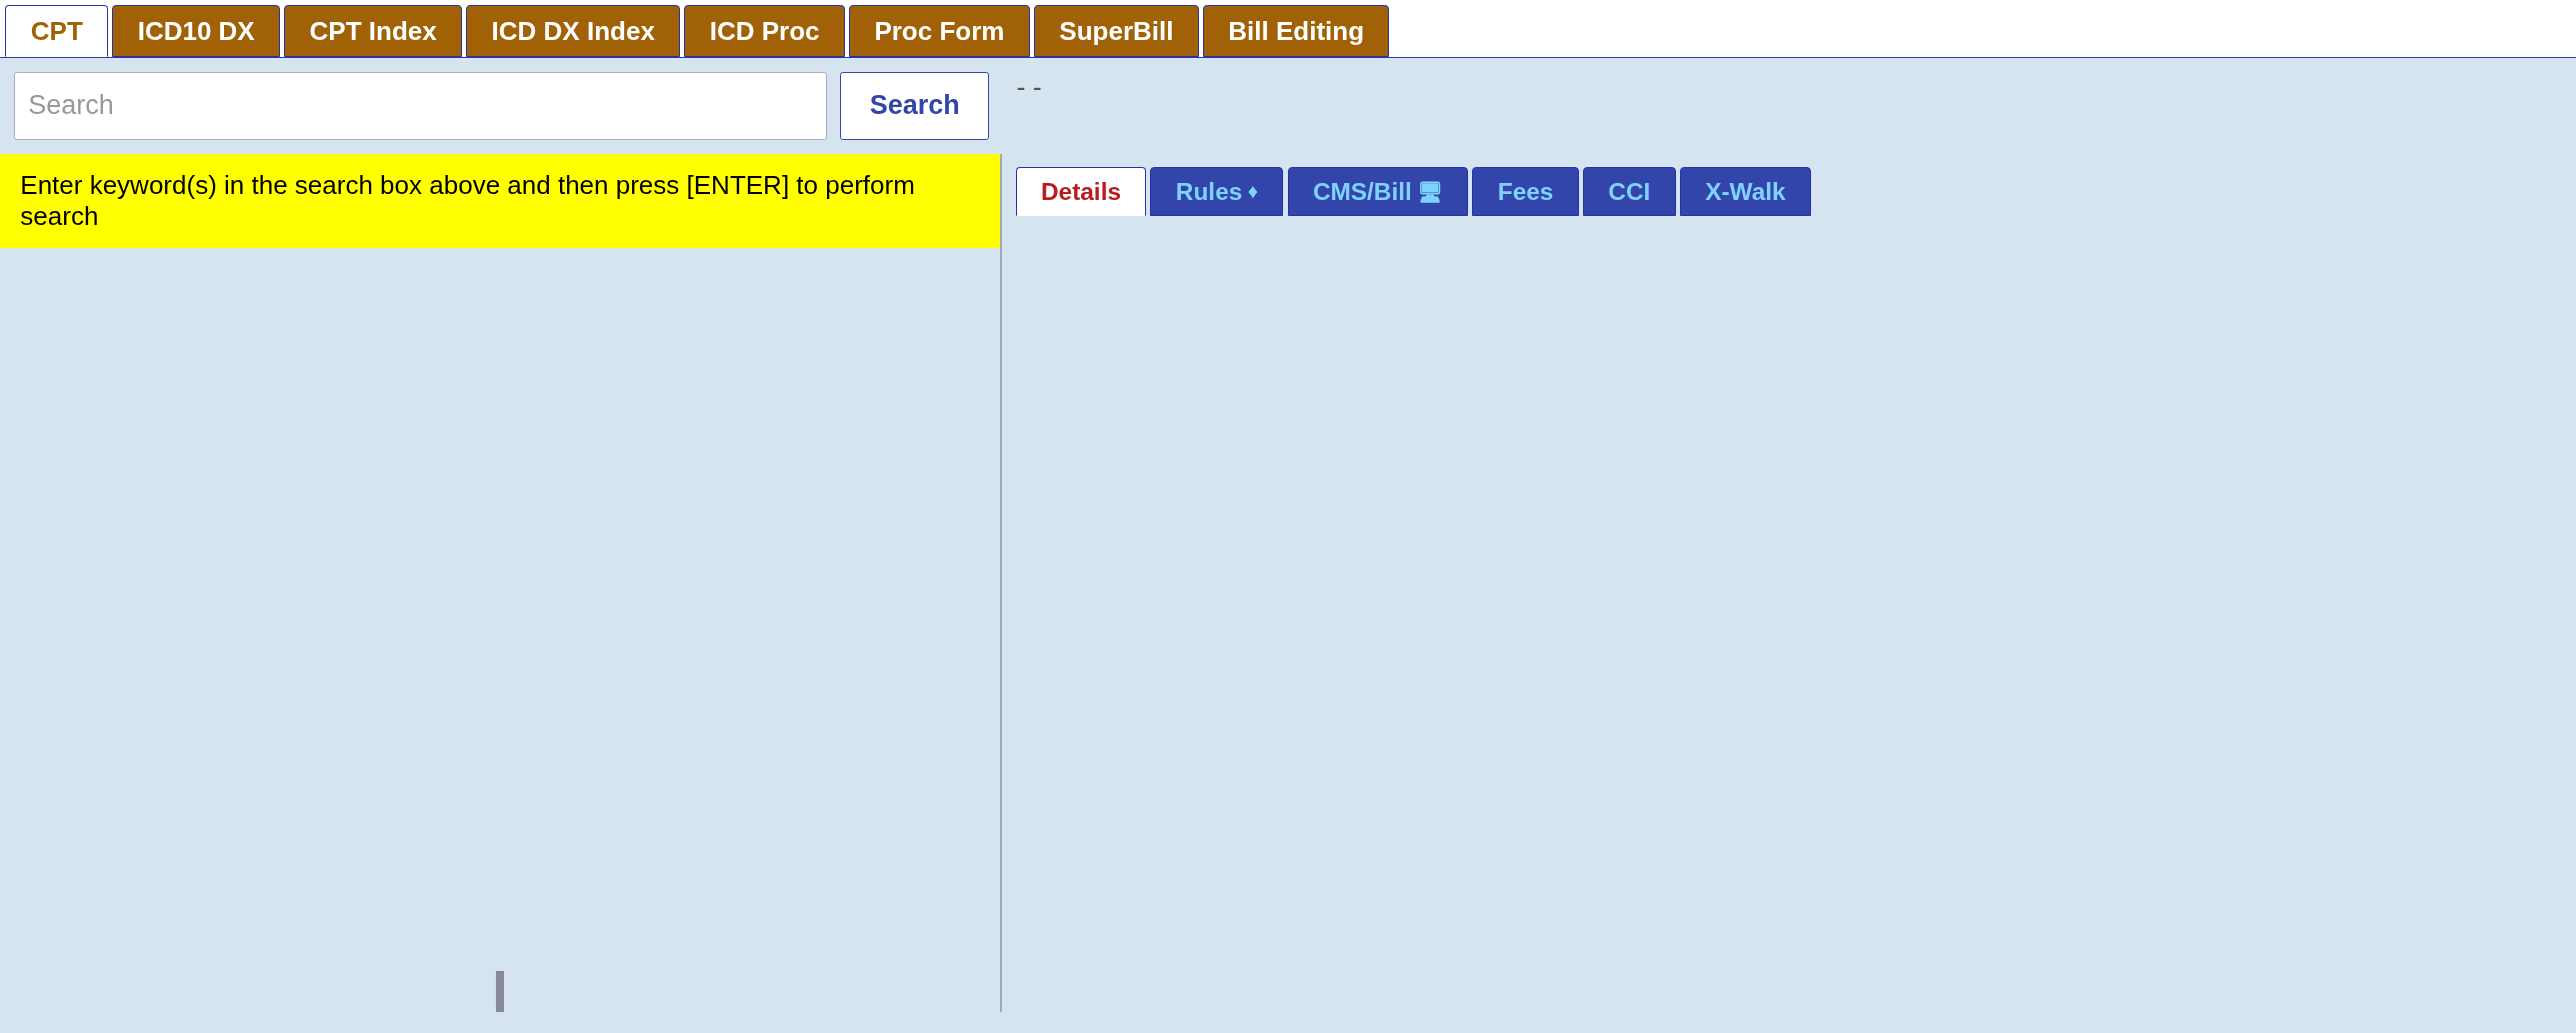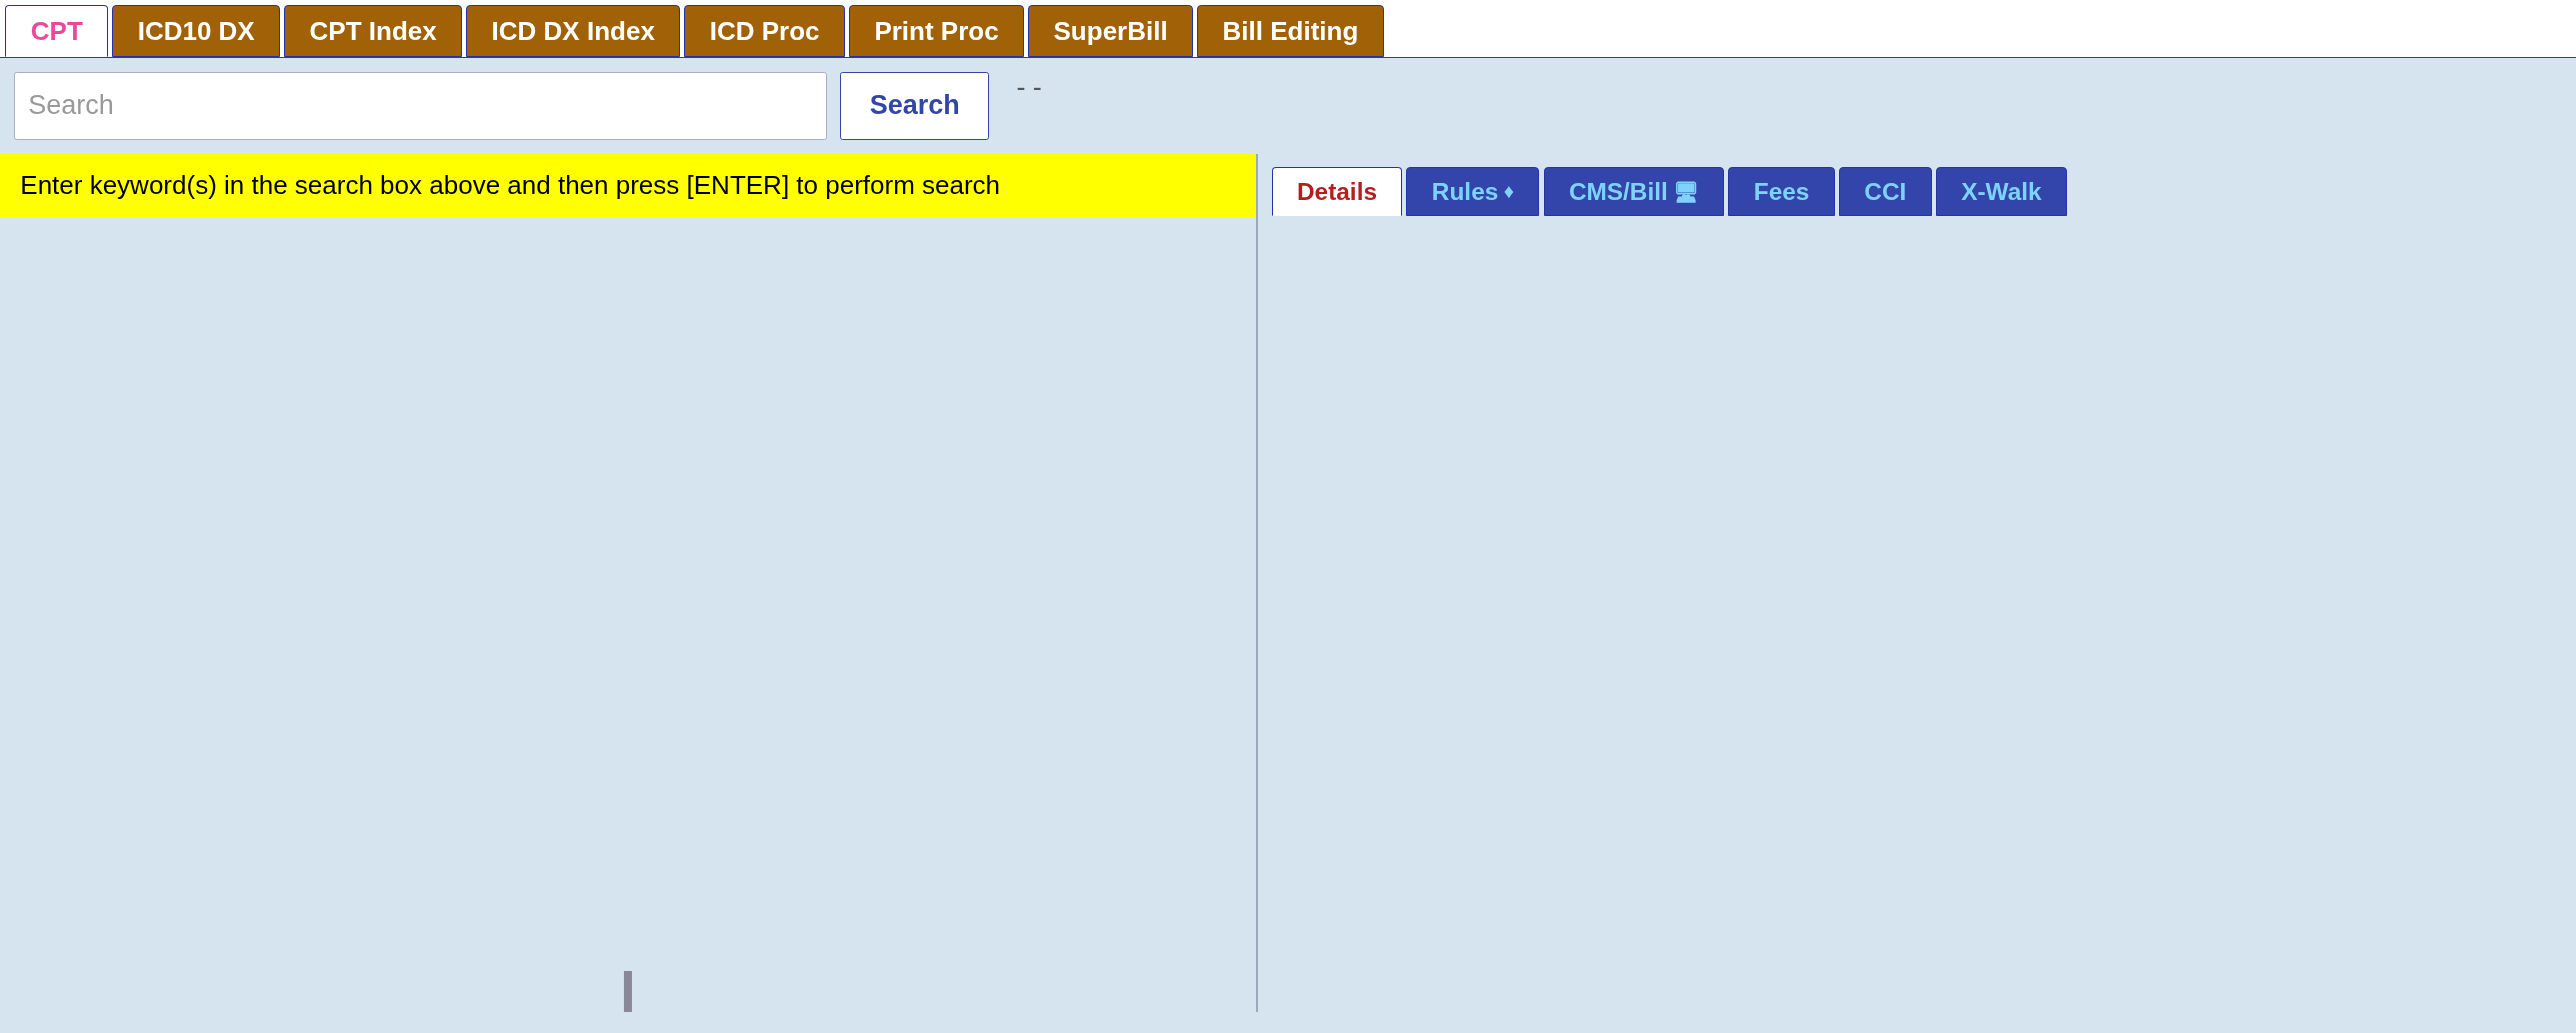--- a/index.html
+++ b/index.html
@@ -34,21 +34,21 @@
       background: #a16207;
       border: 1.4px solid #2233aa;
       border-radius: 4.1px 4.1px 0 0;
       cursor: pointer;
       white-space: nowrap;
       user-select: none;
     }
 
     .nav-tab.active {
       background: #ffffff;
-      color: #ec4899;
+      color: #a16207;
       border-bottom: 1.4px solid #ffffff;
     }
 
     
     .search-row {
       display: flex;
       align-items: flex-start;
       padding: 13.6px 13.6px;
       gap: 13.6px;
       background: #d6e4f0;
@@ -89,21 +89,21 @@
 
     
     .main-content {
       display: flex;
       flex-direction: row;
       height: calc(1034px - 88px - 88px);
     }
 
     
     .left-panel {
-      width: 1258px;
+      width: 1002px;
       display: flex;
       flex-direction: column;
       background: #d6e4f0;
       border-right: 2.7px solid #9aaabb;
       position: relative;
     }
 
     .info-banner {
       background: #ffff00;
       padding: 16.3px 20.3px;
@@ -177,21 +177,21 @@
   </style>
 </head>
 <body>
 
 <div class="nav-tabs">
   <div class="nav-tab active">CPT</div>
   <div class="nav-tab">ICD10 DX</div>
   <div class="nav-tab">CPT Index</div>
   <div class="nav-tab">ICD DX Index</div>
   <div class="nav-tab">ICD Proc</div>
-  <div class="nav-tab">Print Proc</div>
+  <div class="nav-tab">Proc Form</div>
   <div class="nav-tab">SuperBill</div>
   <div class="nav-tab">Bill Editing</div>
 </div>
 
 <div class="search-row">
   <input class="search-input" type="text" placeholder="Search" style="">
   <button class="search-button">Search</button>
   <span class="dash-label">- -</span>
 </div>
 

